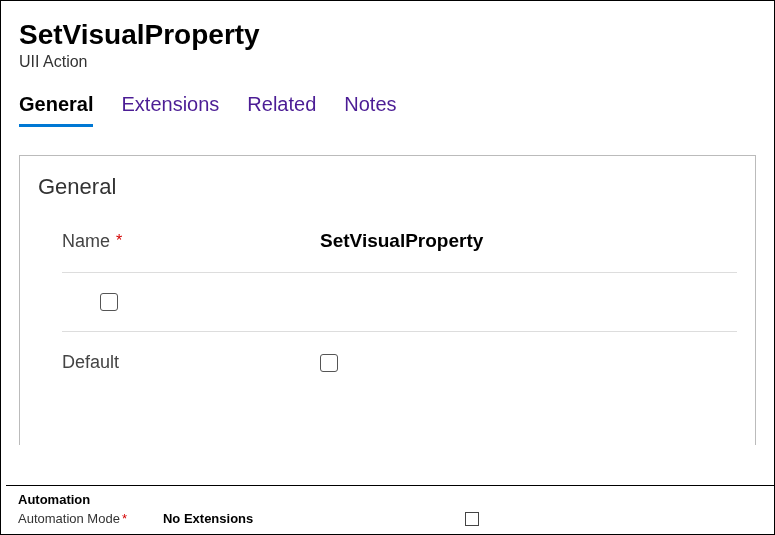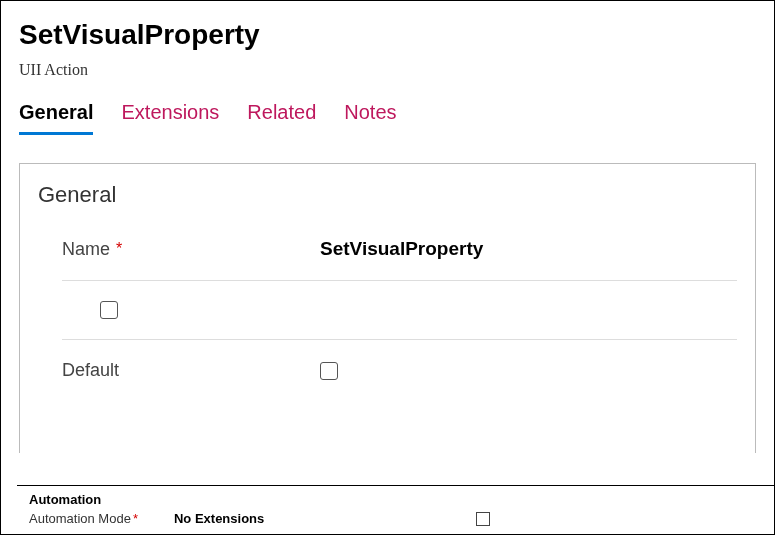--- a/index.html
+++ b/index.html
@@ -20,31 +20,30 @@
       padding: 18px 18px 8px 18px;
     }
     .title {
       font-size: 28px;
       font-weight: 600;
       color: #000;
     }
     .subtitle {
       font-size: 16px;
       color: #333;
-      margin-top: 10px;
-      font-family: Liberation Serif, serif;
+      margin-top: 2px;
     }
     .tabs {
       display: flex;
       gap: 28px;
       padding: 14px 18px 0 18px;
     }
     .tab {
       font-size: 20px;
-      color: #be185d;
+      color: #4c1d95;
       padding-bottom: 8px;
       cursor: pointer;
       border-bottom: 3px solid transparent;
     }
     .tab.active {
       font-weight: 600;
       color: #000;
       border-bottom: 3px solid #0078d4;
     }
     .section {
@@ -90,21 +89,21 @@
       width: 18px;
       height: 18px;
       border: 1.5px solid #555;
       border-radius: 3px;
       margin-left: 38px;
       cursor: pointer;
     }
     .automation-panel {
       position: absolute;
       bottom: 0;
-      left: 16px;
+      left: 5px;
       right: 0;
       border-top: 1px solid #000;
       padding: 6px 12px 8px 12px;
       background: #fff;
     }
     .automation-title {
       font-size: 13px;
       font-weight: 700;
       color: #000;
       margin-bottom: 4px;

